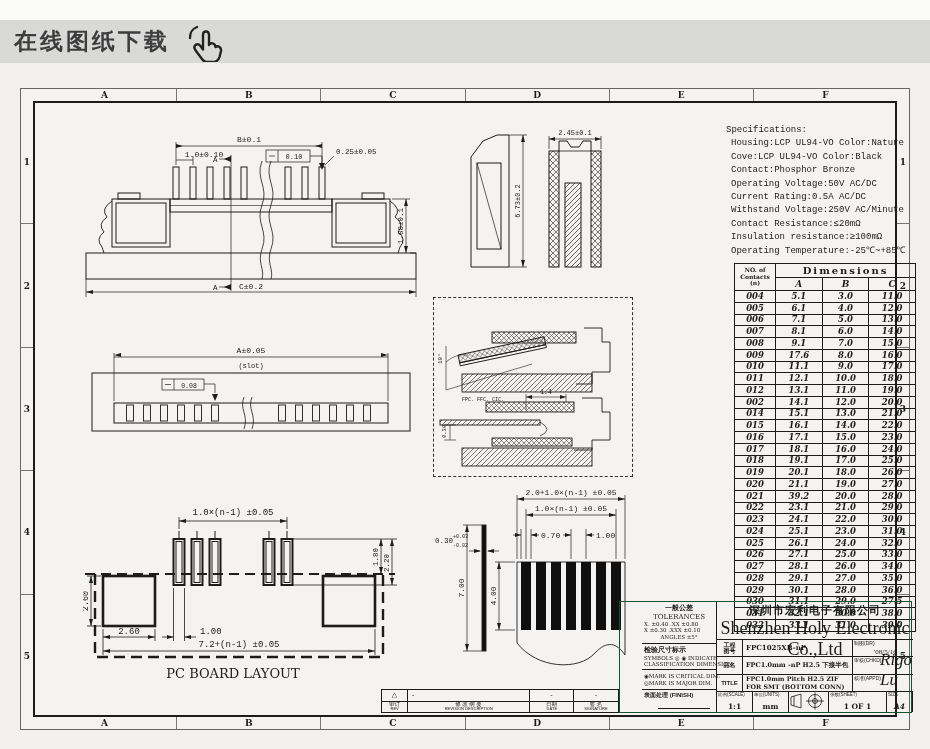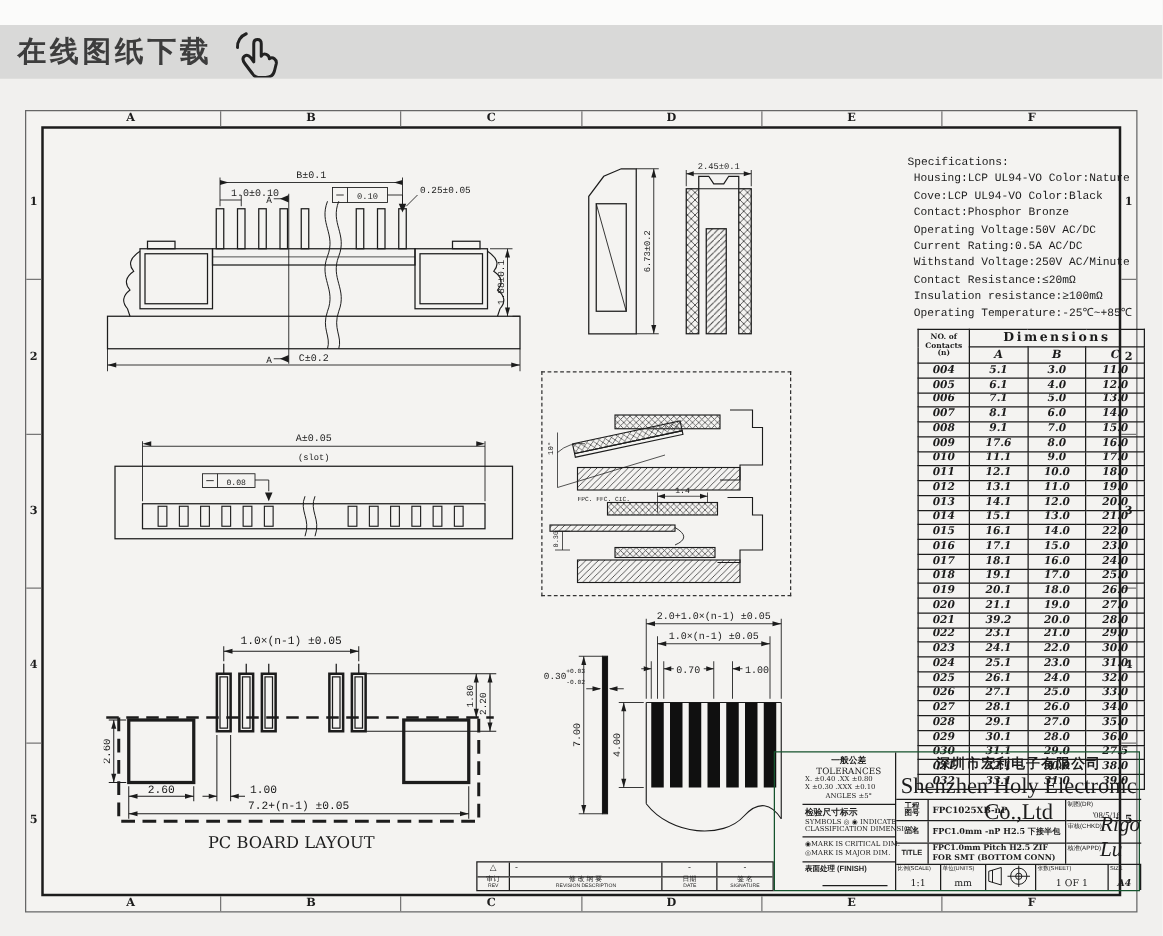--- a/index.html
+++ b/index.html
@@ -60,21 +60,21 @@
   .tb-sign{flex:1;display:flex;flex-direction:column;}
   .sign-cell{flex:1;border-bottom:1px solid #1c1c1c;box-sizing:border-box;position:relative;}
   .sign-cell:last-child{border-bottom:none;}
   .sign-lab{position:absolute;left:1px;top:0;font-size:5px;}
   .sign-val{position:absolute;left:4px;bottom:0;font-size:7px;font-family:Liberation Serif, serif;margin-left:17px;}
   .sign-val.big{font-size:17px;font-style:italic;left:10px;bottom:1px;}
   .tb-bottom{height:20px;display:flex;}
   .tb-bcell{border-right:1px solid #1c1c1c;box-sizing:border-box;position:relative;overflow:hidden;}
   .tb-bcell:last-child{border-right:none;}
   .bl{position:absolute;left:1px;top:0;font-size:4.5px;white-space:nowrap;}
-  .bv{position:absolute;left:0;right:0;bottom:1px;text-align:center;font-size:7.5px;font-family:"DejaVu Serif",serif;}
+  .bv{position:absolute;left:0;right:0;bottom:1px;text-align:center;font-size:7.5px;font-family:"DejaVu Serif",serif;font-weight:bold;}
   .bv.ital{font-style:italic;font-weight:bold;text-align:center;}
 
   
   .revstrip{left:360px;top:600px;width:238px;height:24px;border:1px solid #1c1c1c;box-sizing:border-box;display:flex;flex-direction:column;}
   .rev-row{flex:1;display:flex;}
   .rev-row.rv{border-bottom:1px solid #1c1c1c;}
   .rc{border-right:1px solid #1c1c1c;box-sizing:border-box;display:flex;flex-direction:column;align-items:center;justify-content:center;font-size:7px;line-height:6px;}
   .rc:last-child{border-right:none;}
   .rc.c1{width:26px;}
   .rc.c2{width:122px;}
@@ -321,21 +321,21 @@
             <td>10.0</td>
             <td>18.0</td>
           </tr>
           <tr>
             <td>012</td>
             <td>13.1</td>
             <td>11.0</td>
             <td>19.0</td>
           </tr>
           <tr>
-            <td>013</td>
+            <td>002</td>
             <td>14.1</td>
             <td>12.0</td>
             <td>20.0</td>
           </tr>
           <tr>
             <td>014</td>
             <td>15.1</td>
             <td>13.0</td>
             <td>21.0</td>
           </tr>

